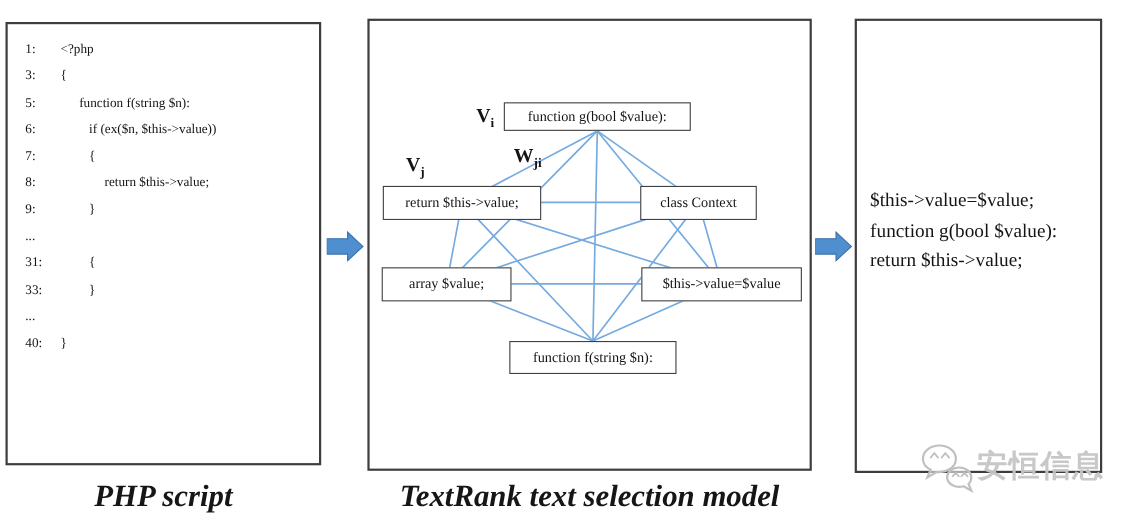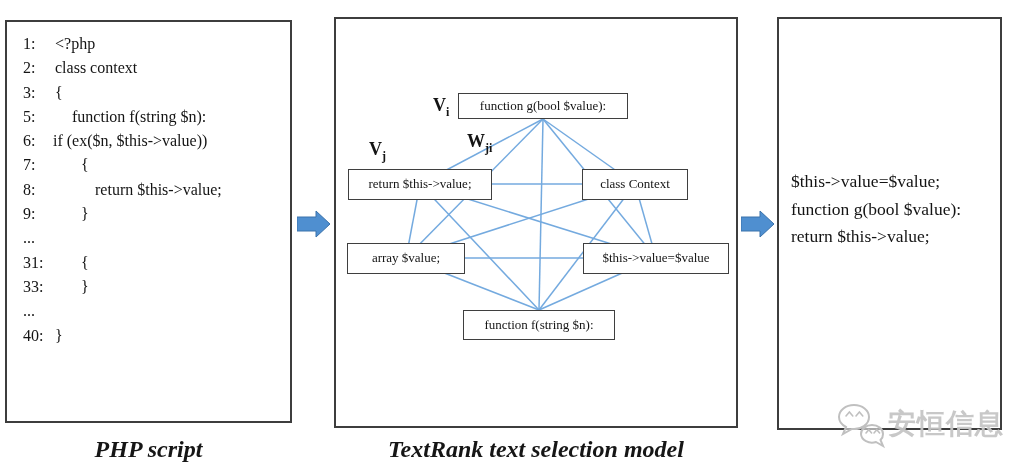--- a/index.html
+++ b/index.html
@@ -4,26 +4,26 @@
 <style>
   html,body{margin:0;padding:0;background:#fff;}
   .figure{position:relative;width:1019px;height:475px;background:#fff;overflow:hidden;
           font-family:"Liberation Serif","DejaVu Serif",serif;color:#141414;}
   .panel{position:absolute;background:#fff;border:2px solid #3d3d3d;box-sizing:border-box;}
   .left-panel{left:5px;top:20px;width:287px;height:403px;}
   .mid-panel{left:334px;top:17px;width:404px;height:411px;}
   .right-panel{left:777px;top:17px;width:225px;height:413px;}
 
   
-  .code-lines{padding:10px 2px 0 16px;font-size:16px;line-height:24.3px;}
+  .code-lines{padding:10px 2px 0 16px;font-size:12px;line-height:24.3px;}
   .code-line{white-space:nowrap;height:24.3px;}
   .code-line .ln{display:inline-block;width:30px;}
   
   .caption{position:absolute;top:436px;text-align:center;font-weight:bold;font-style:italic;
-           font-size:24px;color:#161616;}
+           font-size:28px;color:#161616;}
   .cap-left{left:5px;width:287px;}
   .cap-mid{left:334px;width:404px;}
   .cap-right{left:777px;width:225px;}
 
   
   #graph-edges{position:absolute;left:0;top:0;}
   .gnode{position:absolute;display:flex;align-items:center;justify-content:center;
          background:#fff;border:1.6px solid #3f3f3f;box-sizing:border-box;
          font-size:13px;white-space:nowrap;z-index:2;}
   .glabel{position:absolute;font-size:18px;font-weight:600;z-index:3;line-height:1;}
@@ -41,24 +41,23 @@
            color:rgba(197,197,197,0.95);letter-spacing:1px;line-height:44px;}
 </style>
 </head>
 <body>
 
 <div class="figure">
 
   <section class="panel left-panel">
     <div class="code-lines" id="php-code">
         <div class="code-line"><span class="ln">1:</span><span style="margin-left: 2px;">&lt;?php</span></div>
-        <div class="code-line"><span class="ln">2:</span><span style="margin-left: 2px;">class context</span></div>
         <div class="code-line"><span class="ln">3:</span><span style="margin-left: 2px;">{</span></div>
         <div class="code-line"><span class="ln">5:</span><span style="margin-left: 19px;">function f(string $n):</span></div>
-        <div class="code-line"><span class="ln">6:</span><span style="">if (ex($n, $this-&gt;value))</span></div>
+        <div class="code-line"><span class="ln">6:</span><span style="margin-left: 28px;">if (ex($n, $this-&gt;value))</span></div>
         <div class="code-line"><span class="ln">7:</span><span style="margin-left: 28px;">{</span></div>
         <div class="code-line"><span class="ln">8:</span><span style="margin-left: 42px;">return $this-&gt;value;</span></div>
         <div class="code-line"><span class="ln">9:</span><span style="margin-left: 28px;">}</span></div>
         <div class="code-line"><span class="ln">...</span><span style="margin-left: 2px;"></span></div>
         <div class="code-line"><span class="ln">31:</span><span style="margin-left: 28px;">{</span></div>
         <div class="code-line"><span class="ln">33:</span><span style="margin-left: 28px;">}</span></div>
         <div class="code-line"><span class="ln">...</span><span style="margin-left: 2px;"></span></div>
         <div class="code-line"><span class="ln">40:</span><span style="margin-left: 2px;">}</span></div>
       </div>
   </section>

